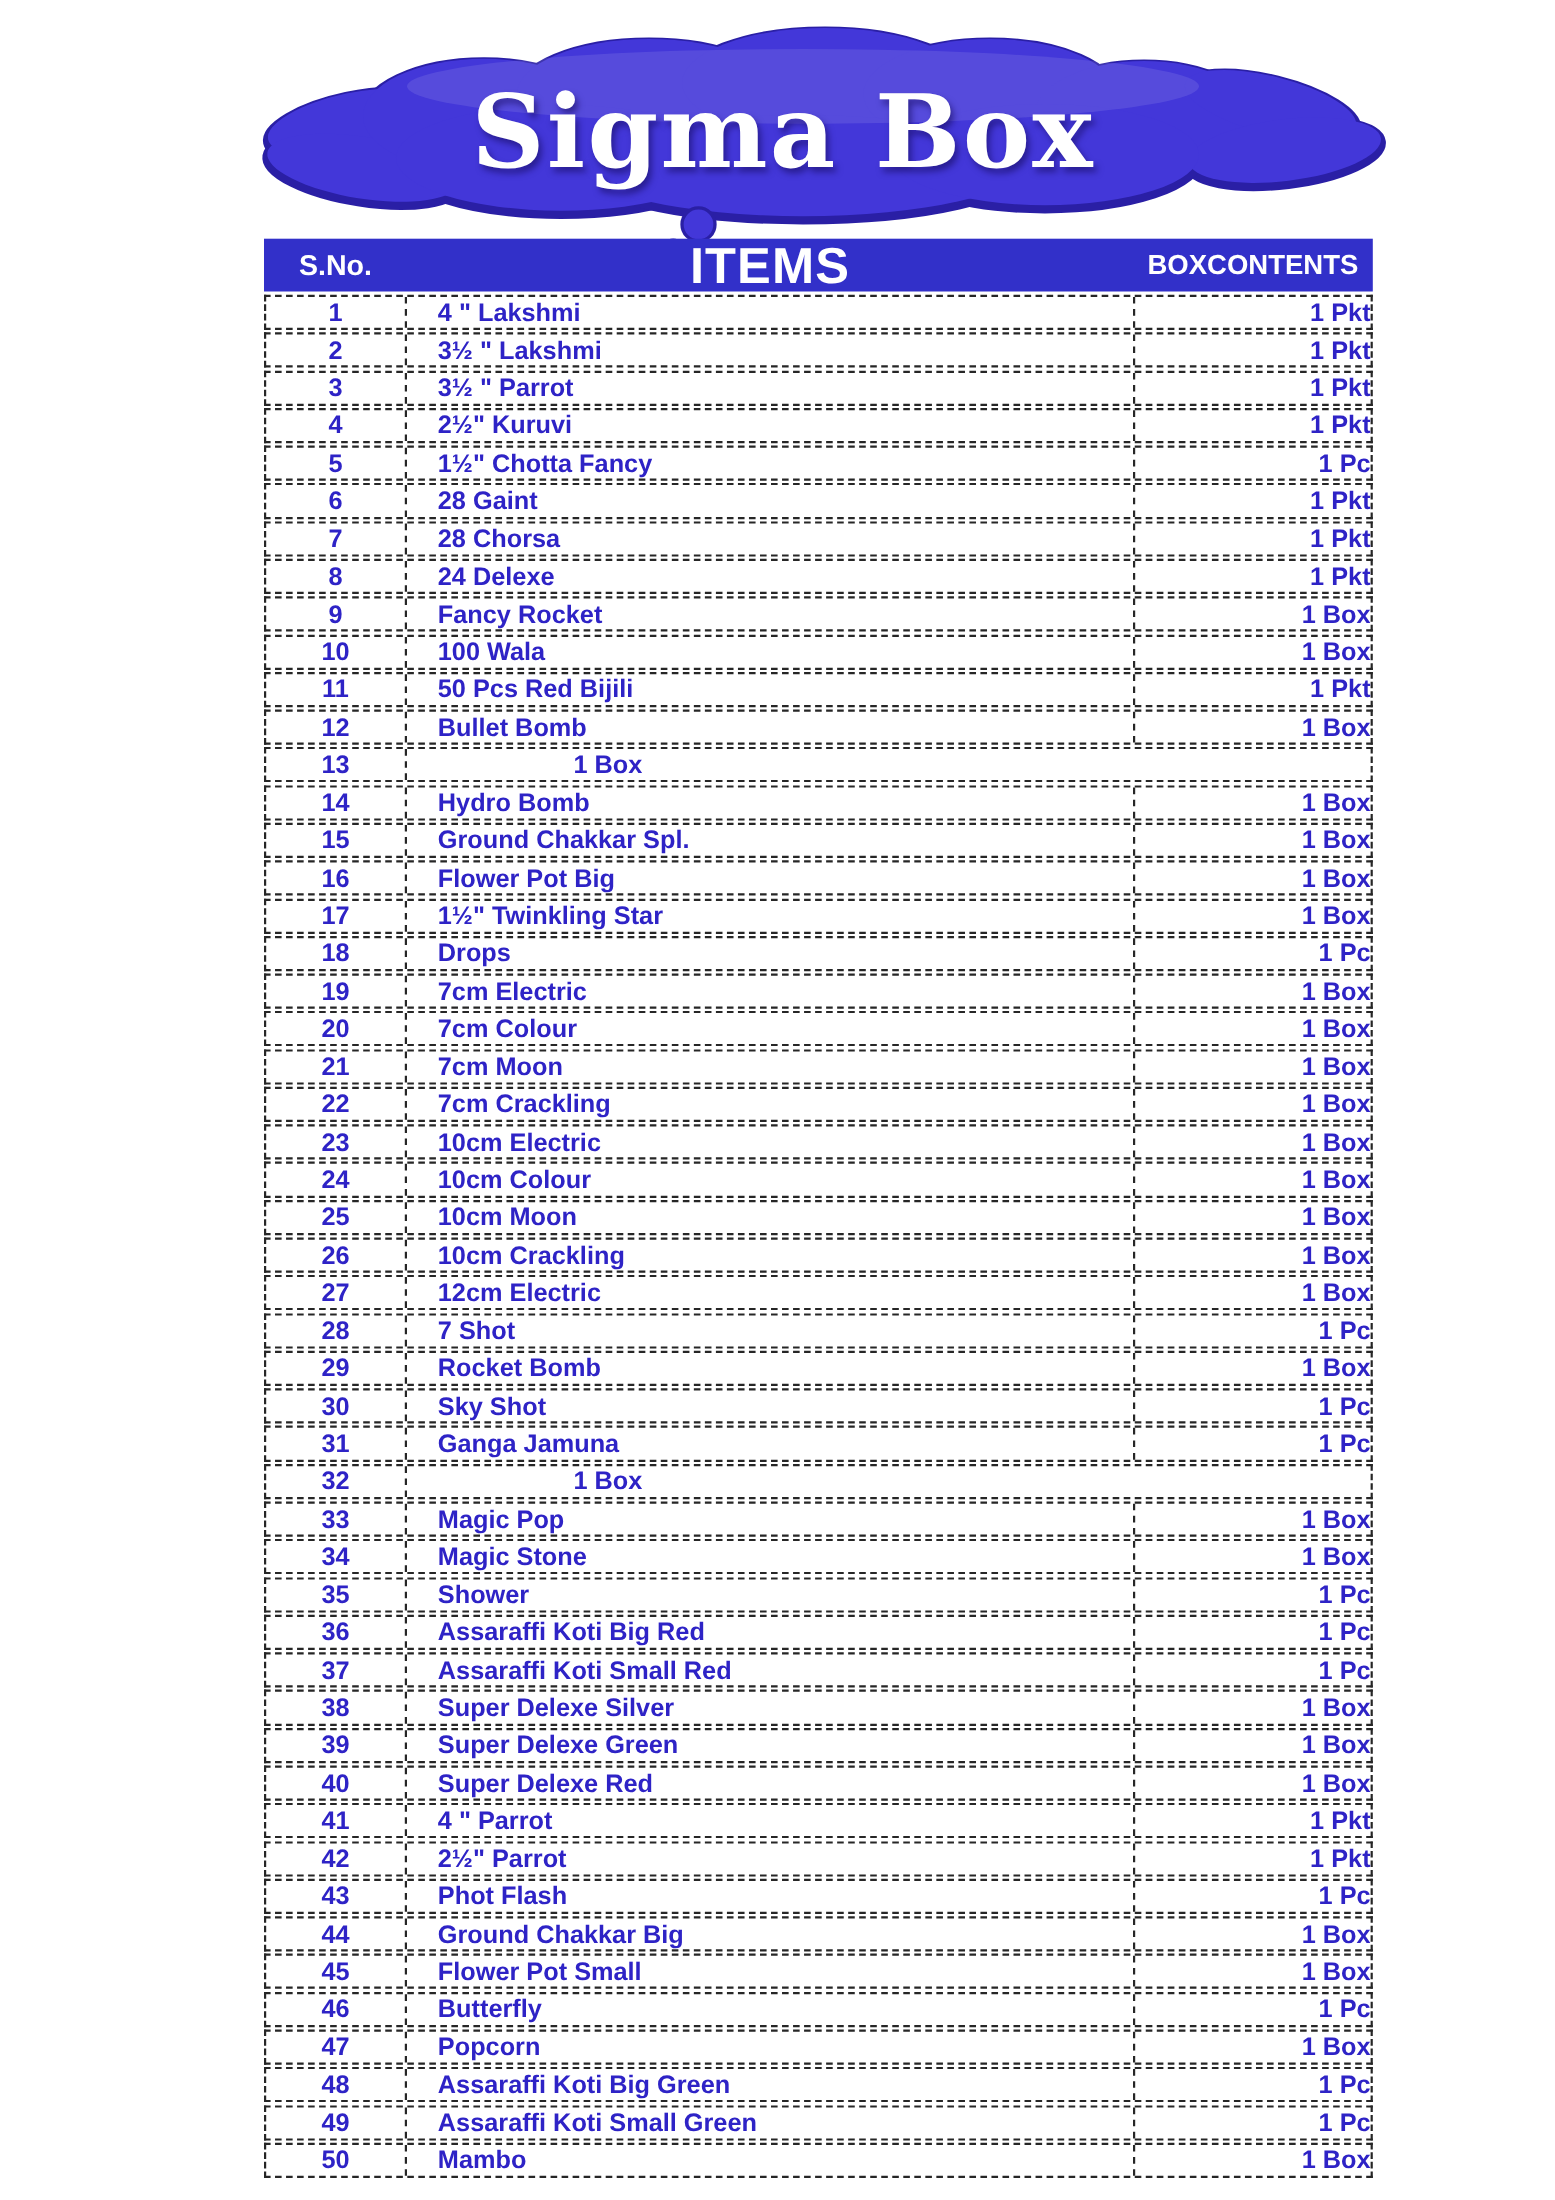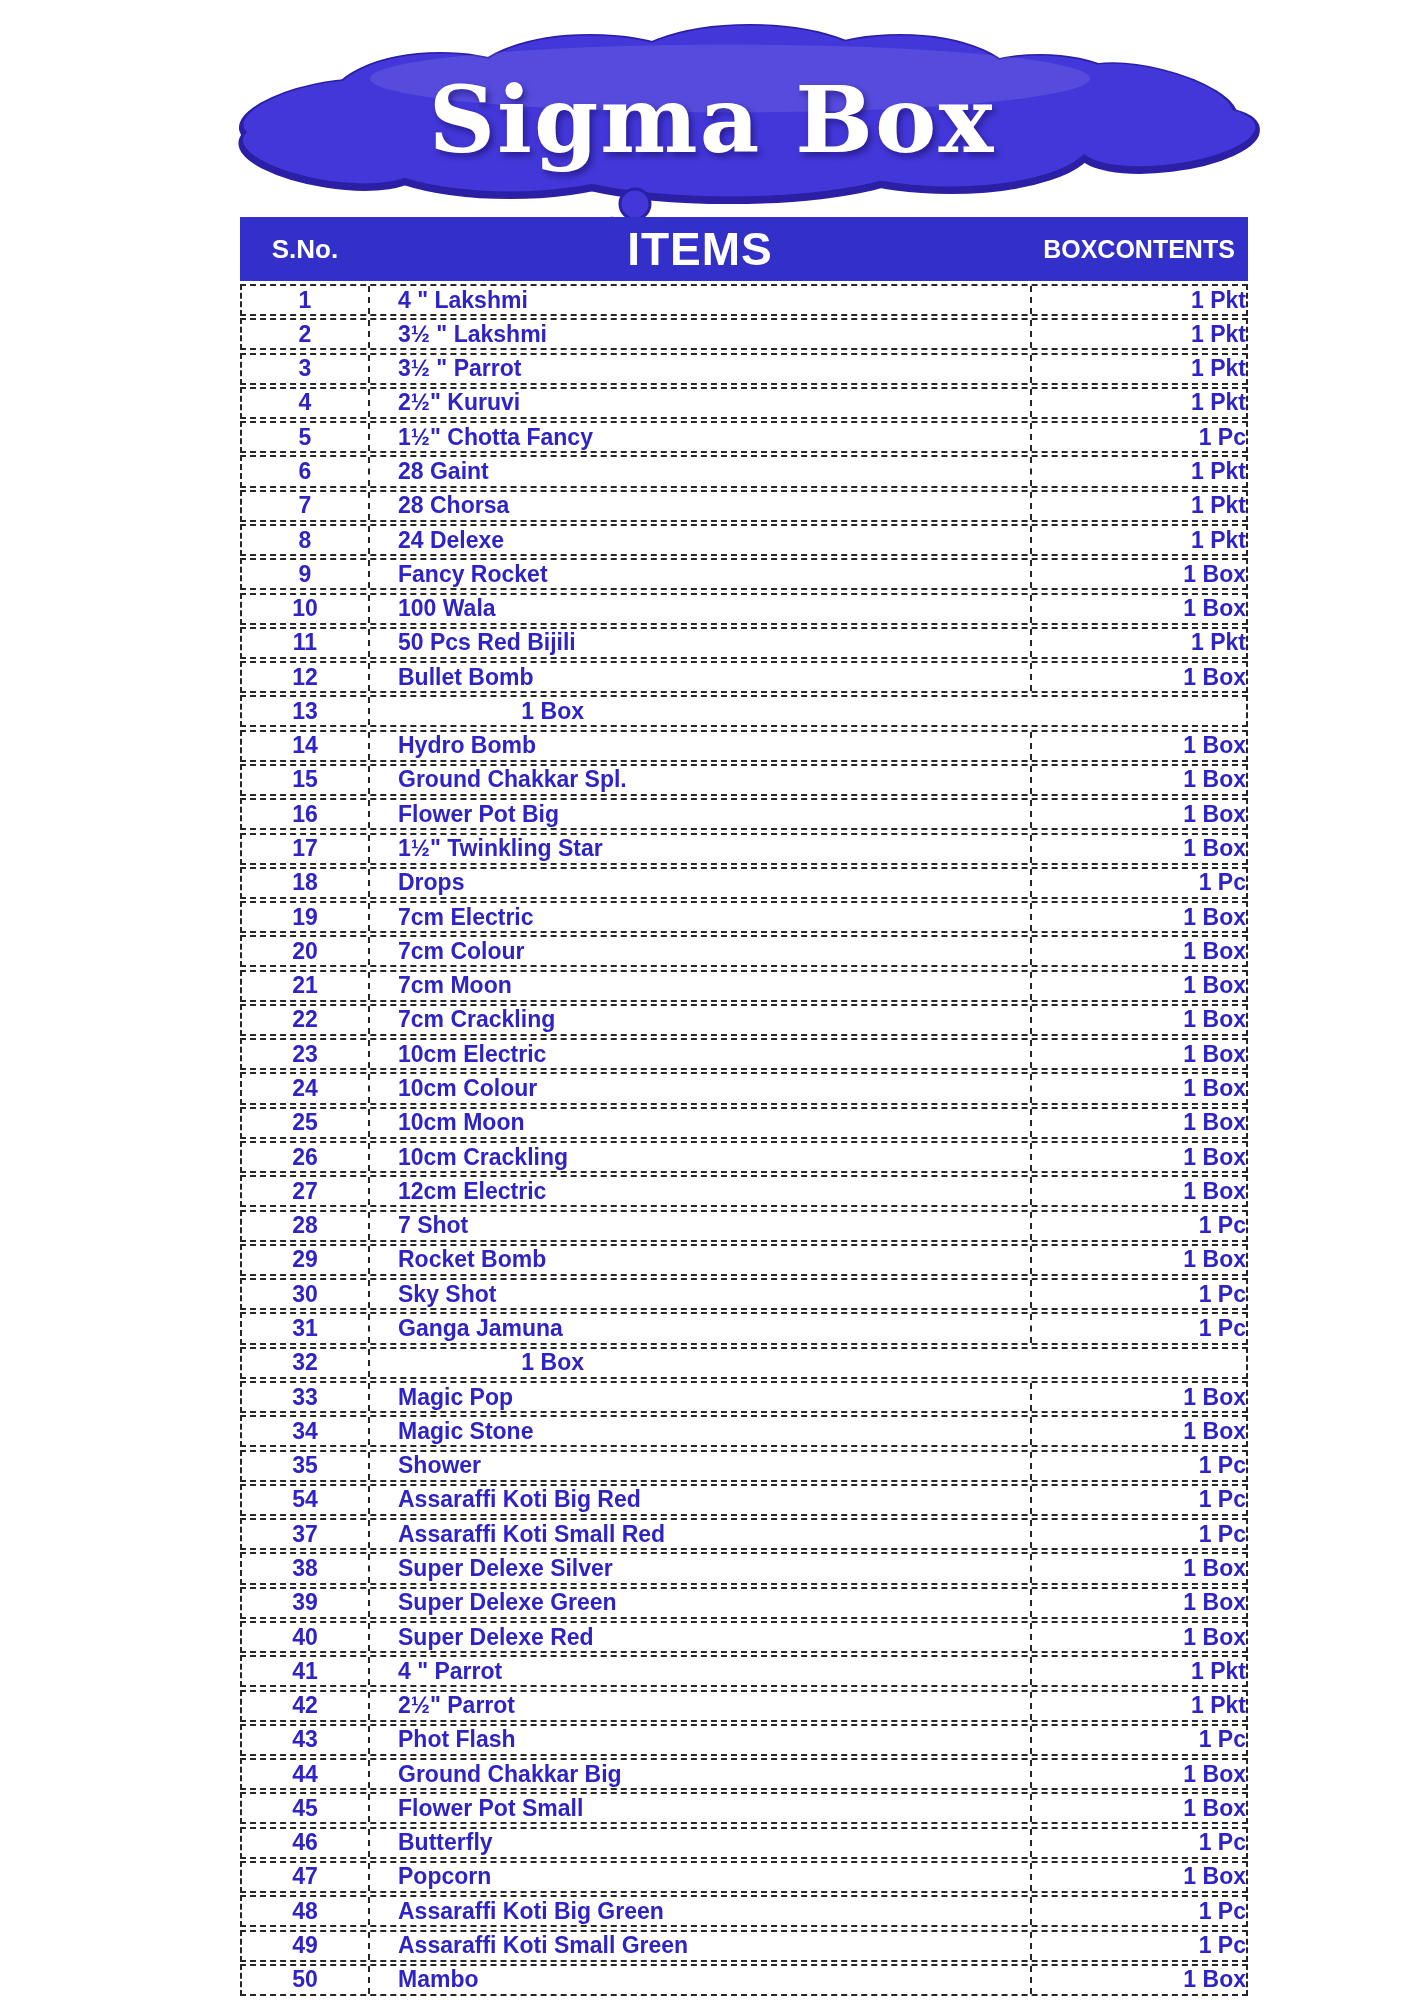--- a/index.html
+++ b/index.html
@@ -33,21 +33,21 @@
     font-weight:bold;font-size:92px;color:#ffffff;
     letter-spacing:2px;
     text-shadow:3px 4px 6px rgba(20,10,90,.55);
     white-space:nowrap;
   }
   .bubble-svg{position:absolute;left:585px;top:186px;overflow:visible;}
 
   
   .sheet{position:absolute;left:240px;top:217px;width:1008px;}
   .thead{
-    height:64px;background:var(--band-blue);
+    height:48px;background:var(--band-blue);
     display:flex;align-items:stretch;color:#fff;
   }
   .th{display:flex;align-items:center;justify-content:center;font-weight:bold;}
   .th-sno{width:130px;font-size:26px;}
   .th-items{width:660px;font-size:46px;letter-spacing:1px;}
   .th-box{width:218px;font-size:25px;line-height:1.12;justify-content:center;}
   .tbody{margin-top:3px;}
   .row{
     display:flex;align-items:stretch;
     height:32.1px;margin-bottom:2.2px;
@@ -324,21 +324,21 @@
     <div class="cell cell-qty">1 Box</div>
   </div>
 
   <div class="row">
     <div class="cell cell-sno">35</div>
     <div class="cell cell-item">Shower</div>
     <div class="cell cell-qty">1 Pc</div>
   </div>
 
   <div class="row">
-    <div class="cell cell-sno">54</div>
+    <div class="cell cell-sno">36</div>
     <div class="cell cell-item">Assaraffi Koti Big Red</div>
     <div class="cell cell-qty">1 Pc</div>
   </div>
 
   <div class="row">
     <div class="cell cell-sno">37</div>
     <div class="cell cell-item">Assaraffi Koti Small Red</div>
     <div class="cell cell-qty">1 Pc</div>
   </div>
 

